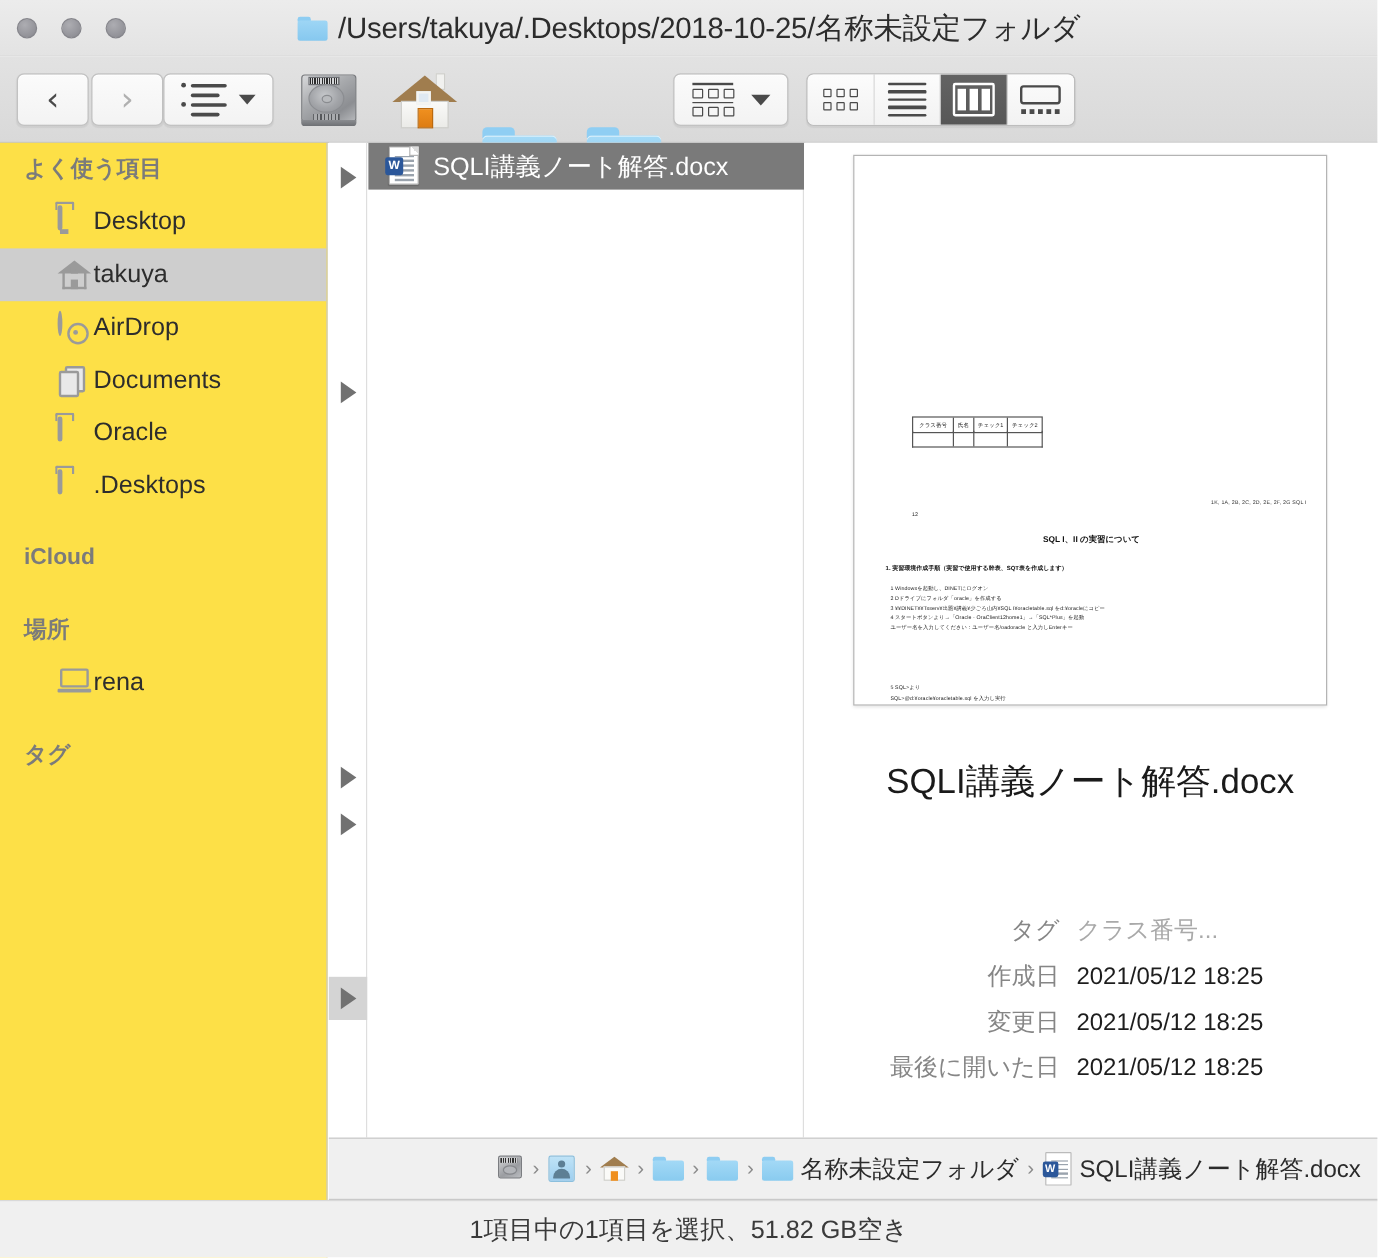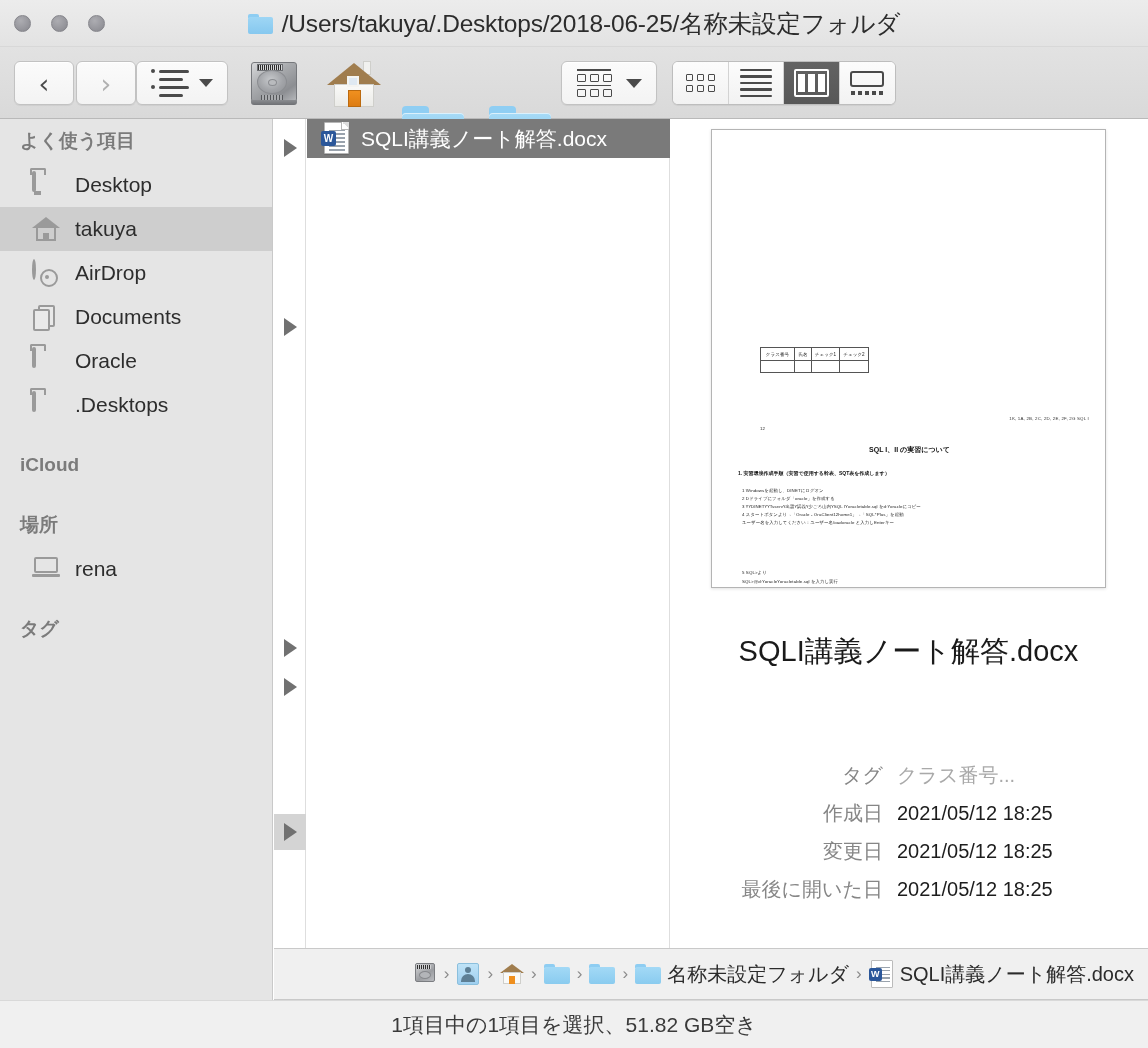--- a/index.html
+++ b/index.html
@@ -135,25 +135,25 @@
   .gb-row i { width:9px; height:8px; border:1.8px solid #4a4a4a; border-radius:1px; display:block; }
   .gb-sep { width:34px; height:1.6px; background:#4a4a4a; }
   .dd-caret { width:0;height:0;border-left:8px solid transparent;border-right:8px solid transparent;
               border-top:9px solid #4a4a4a; }
   .overflow { position:absolute; right:12px; top:68px; font-size:30px; color:#5c5c5c;
               font-family:"DejaVu Sans", sans-serif; line-height:1; }
 
   
   .sidebar {
     position:absolute; left:0; top:119px; width:273px; height:929px;
-    background:#e5e5e5; border-right:1px solid #c9c9c9; overflow:hidden;
+    background:#fde047; border-right:1px solid #c9c9c9; overflow:hidden;
   }
   .sb-head { font-size:19px; color:#7b7b7b; font-weight:bold; padding:0 0 0 20px;
              height:44px; display:flex; align-items:center; }
-  .sb-item { height:44px; display:flex; align-items:center; padding-left:32px; gap:13px; }
+  .sb-item { height:44px; display:flex; align-items:center; padding-left:48px; }
   .sb-item.sel { background:#cecece; }
   .sb-label { font-size:21px; color:#2d2d2d; white-space:nowrap; }
   .sb-ico { width:30px; height:24px; flex:none; position:relative; }
 
   .ic-folder { border:2px solid #9a9a9a; border-radius:2px; width:28px; height:21px; margin-top:2px; }
   .ic-folder:after { content:''; position:absolute; left:-2px; top:-5px; width:12px; height:5px;
      border:2px solid #9a9a9a; border-bottom:none; border-radius:2px 2px 0 0; }
   .ic-desk:before { content:''; position:absolute; left:2px; bottom:2px; width:7px; height:4px;
      background:#9a9a9a; }
   .ic-home { width:28px; height:24px; position:relative; }
@@ -309,21 +309,21 @@
     <div class="traffic">
       <span class="light"></span>
       <span class="light"></span>
       <span class="light"></span>
     </div>
     <div class="title-wrap">
       <span class="title-folder">
         <span class="tab"></span>
           <span class="body"></span>
       </span>
-      <span class="title-text">/Users/takuya/.Desktops/2018-06-25/名称未設定フォルダ</span>
+      <span class="title-text">/Users/takuya/.Desktops/2018-10-25/名称未設定フォルダ</span>
     </div>
   </div>
 
   <div class="toolbar">
     <div class="tb-btn" style="left:14px; width:60px;">
       <span class="chev">‹</span>
     </div>
     <div class="tb-btn" style="left:76px; width:60px;">
       <span class="chev dim">›</span>
     </div>

